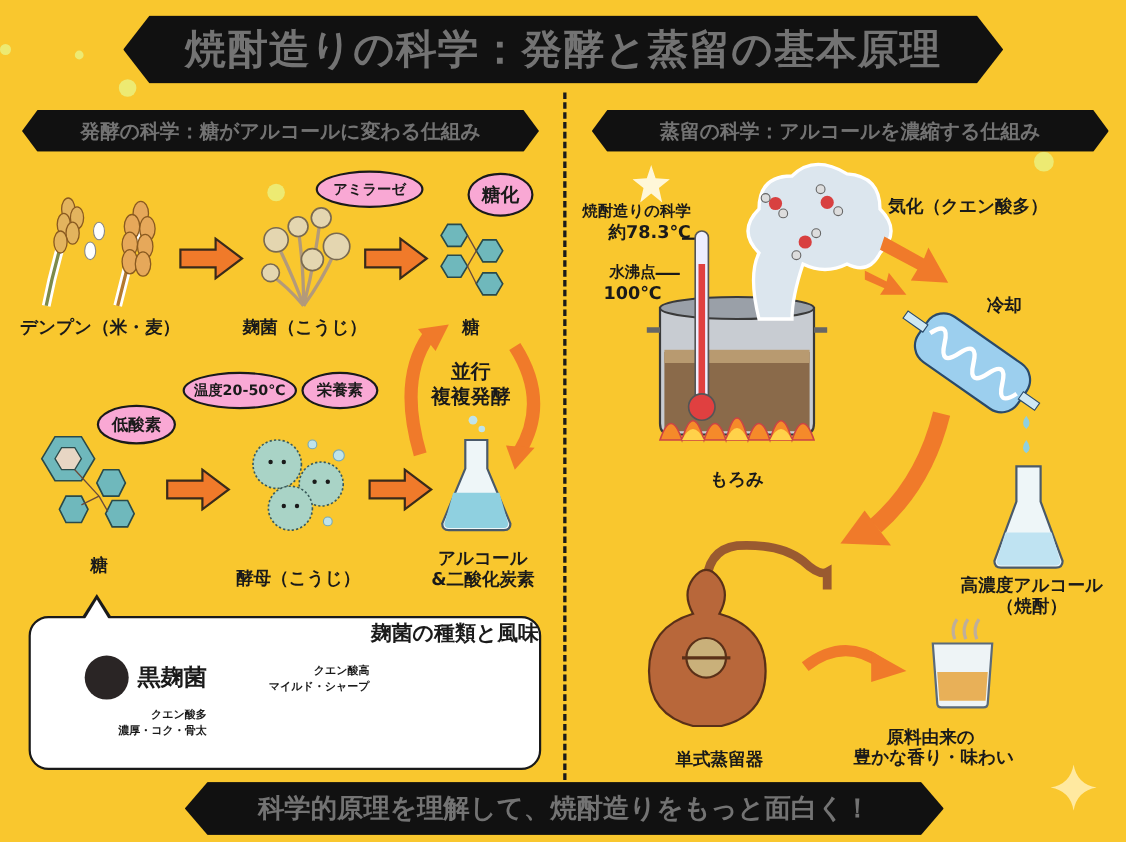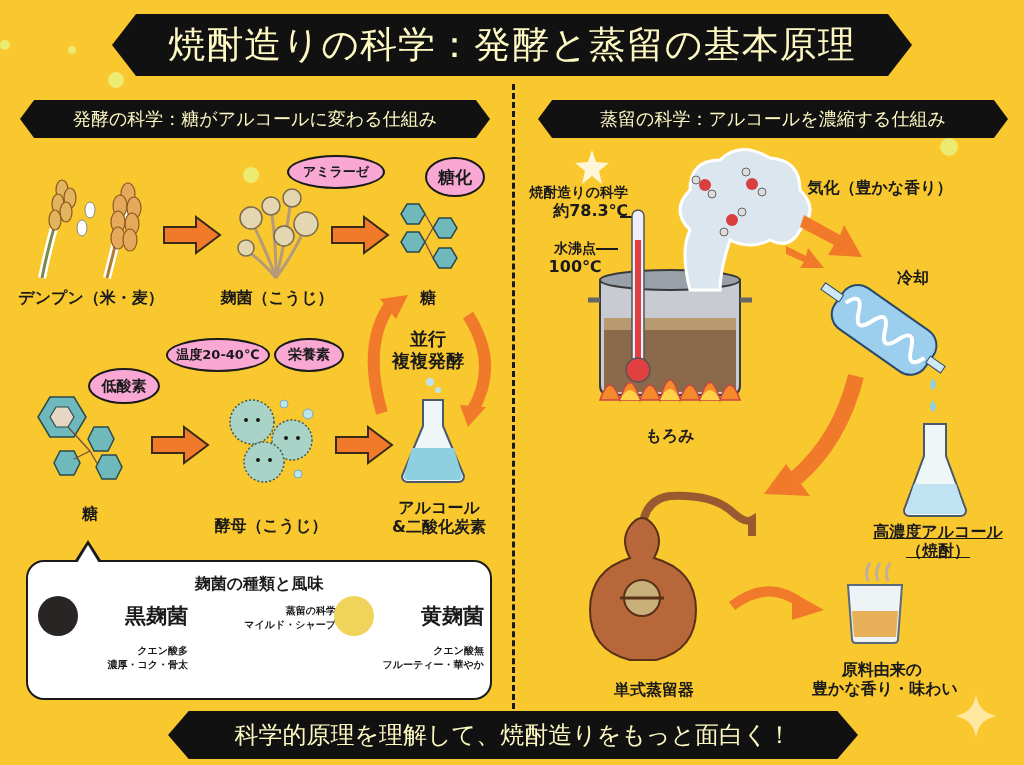--- a/index.html
+++ b/index.html
@@ -6,21 +6,21 @@
   html, body { width: 1024px; height: 765px; overflow: hidden; }
   body {
     background: #F9C72E;
     font-family: "DejaVu Sans", "Liberation Sans", sans-serif;
     position: relative;
     color: #1a1a1a;
   }
   .abs { position: absolute; }
   .dot { position: absolute; border-radius: 50%; background: #E8F58A; opacity: .75; }
   .banner {
-    position: absolute; background: #111; color: #fef9c3; font-weight: normal;
+    position: absolute; background: #111; color: #737373; font-weight: bold;
     display: flex; align-items: center; justify-content: center;
     clip-path: polygon(0 50%, 3% 0, 97% 0, 100% 50%, 97% 100%, 3% 100%);
     white-space: nowrap;
   }
   .banner.main { left: 112px; top: 14px; width: 800px; height: 62px; font-size: 37px; letter-spacing: 1px; }
   .banner.sec { height: 38px; font-size: 18px; }
   .banner.sec.left { left: 20px; top: 100px; width: 470px; }
   .banner.sec.right { left: 538px; top: 100px; width: 470px; }
   .banner.foot { left: 168px; top: 711px; width: 690px; height: 48px; font-size: 24px; }
   .divider {
@@ -40,23 +40,23 @@
   .card-tail {
     position: absolute; left: 74px; top: 540px; width: 0; height: 0;
     border-left: 14px solid transparent; border-right: 14px solid transparent;
     border-bottom: 22px solid #1a1a1a;
   }
   .card-tail-inner {
     position: absolute; left: 77px; top: 545px; width: 0; height: 0;
     border-left: 11px solid transparent; border-right: 11px solid transparent;
     border-bottom: 18px solid #fff;
   }
-  .card-title { position: absolute; left: 0; top: 12px; width: 100%; text-align: center; font-weight: bold; font-size: 16px; }
+  .card-title { position: absolute; left: 0; top: 1px; width: 100%; text-align: right; font-weight: bold; font-size: 19px; }
   .koji-col { position: absolute; top: 34px; width: 150px; text-align: center; }
-  .koji-head { display: flex; align-items: center; justify-content: space-between; gap: 8px; }
+  .koji-head { display: flex; align-items: center; justify-content: flex-end; gap: 8px; }
   .koji-ball { width: 40px; height: 40px; border-radius: 50%; }
   .koji-name { font-weight: bold; font-size: 21px; }
   .koji-desc { font-weight: bold; font-size: 10px; line-height: 1.4; margin-top: 8px; text-align: right; }
 </style>
 </head>
 <body>
 
 <div class="dot" style="left:0;top:40px;width:10px;height:10px;"></div>
 <div class="dot" style="left:68px;top:46px;width:8px;height:8px;"></div>
 <div class="dot" style="left:108px;top:72px;width:16px;height:16px;"></div>
@@ -187,21 +187,21 @@
       <circle cx="76" cy="48" r="2"></circle>
       <circle cx="36" cy="70" r="2"></circle>
       <circle cx="48" cy="70" r="2"></circle>
     </g>
   <g fill="#bfe3ea" stroke="#7ab">
       <circle cx="62" cy="14" r="4"></circle>
       <circle cx="86" cy="24" r="5"></circle>
       <circle cx="76" cy="84" r="4"></circle>
     </g>
 </svg>
-<div class="bubble" style="left:166px;top:338px;width:104px;height:34px;font-size:13px;">温度20-40℃</div>
+<div class="bubble" style="left:166px;top:338px;width:104px;height:34px;font-size:13px;">温度20-50℃</div>
 <div class="bubble" style="left:274px;top:338px;width:70px;height:34px;font-size:14px;">栄養素</div>
 <div class="label" style="left:206px;top:516px;width:130px;">酵母（こうじ）</div>
 
 <svg class="arrow" style="left:334px;top:425px;" width="60" height="40" viewBox="0 0 60 40">
   <path d="M2 12 H34 V2 L58 20 L34 38 V28 H2 Z" fill="#F07A2A" stroke="#3a2a1a" stroke-width="2"></path>
 </svg>
 
 <svg class="abs" style="left:398px;top:376px;" width="70" height="110" viewBox="0 0 70 110">
   <circle cx="32" cy="6" r="4" fill="#bfe3ea"></circle>
     <circle cx="40" cy="14" r="3" fill="#bfe3ea"></circle>
@@ -221,32 +221,22 @@
       <div class="koji-ball" style="background:#2a2525;"></div>
       <div class="koji-name">黒麹菌</div>
     </div>
     <div class="koji-desc">
       <div>クエン酸多</div>
       <div>濃厚・コク・骨太</div>
     </div>
   </div>
   <div class="koji-col" style="left:158px;">
     <div class="koji-desc">
-      <div>蒸留の科学</div>
+      <div>クエン酸高</div>
       <div>マイルド・シャープ</div>
-    </div>
-  </div>
-  <div class="koji-col" style="left:306px;">
-    <div class="koji-head">
-      <div class="koji-ball" style="background:#EFD35A;"></div>
-      <div class="koji-name">黄麹菌</div>
-    </div>
-    <div class="koji-desc">
-      <div>クエン酸無</div>
-      <div>フルーティー・華やか</div>
     </div>
   </div>
 </div>
 <div class="card-tail-inner"></div>
 
 <svg class="abs" style="left:575px;top:150px;" width="34" height="34" viewBox="0 0 34 34">
   <polygon points="17,0 21,12 34,13 24,21 27,34 17,26 7,34 10,21 0,13 13,12" fill="#FFF7D8"></polygon>
 </svg>
 
 <div class="label" style="left:518px;top:184px;width:110px;font-size:14px;text-align:right;">
@@ -292,21 +282,21 @@
       <circle cx="86" cy="32" r="4" fill="#ddd" stroke="#666"></circle>
       <circle cx="102" cy="52" r="4" fill="#ddd" stroke="#666"></circle>
     </g>
   <g>
       <circle cx="72" cy="80" r="6" fill="#d84040"></circle>
       <circle cx="64" cy="92" r="4" fill="#ddd" stroke="#666"></circle>
       <circle cx="82" cy="72" r="4" fill="#ddd" stroke="#666"></circle>
     </g>
 </svg>
 
-<div class="label" style="left:800px;top:178px;width:160px;">気化（豊かな香り）</div>
+<div class="label" style="left:800px;top:178px;width:160px;">気化（クエン酸多）</div>
 
 <svg class="arrow" style="left:800px;top:205px;" width="70" height="60" viewBox="0 0 70 60">
   <path d="M4 10 L40 30 L44 20 L62 52 L28 50 L34 40 L0 22 Z" fill="#F07A2A"></path>
 </svg>
 <svg class="arrow" style="left:786px;top:238px;" width="40" height="34" viewBox="0 0 40 34">
   <path d="M0 8 L20 18 L22 10 L38 30 L14 30 L18 24 L0 16 Z" fill="#F07A2A"></path>
 </svg>
 <div class="label" style="left:888px;top:268px;width:50px;">冷却</div>
 
 <svg class="abs" style="left:810px;top:262px;" width="140" height="130" viewBox="0 0 140 130">
@@ -320,21 +310,21 @@
 
 <svg class="abs" style="left:925px;top:378px;" width="16" height="40" viewBox="0 0 16 40">
   <path d="M8 0 Q14 8 8 12 Q2 8 8 0 Z" fill="#8FD0E0"></path>
   <path d="M8 22 Q14 30 8 34 Q2 30 8 22 Z" fill="#8FD0E0"></path>
 </svg>
 
 <svg class="abs" style="left:900px;top:420px;" width="70" height="100" viewBox="0 0 70 100">
   <path d="M24 4 H46 V36 L66 90 Q66 96 60 96 H10 Q4 96 4 90 L24 36 Z" fill="#eef6f8" stroke="#4a5a6a" stroke-width="2"></path>
   <path d="M14 64 H56 L64 90 Q64 94 60 94 H10 Q6 94 6 90 Z" fill="#BFE3F2"></path>
 </svg>
-<div class="label" style="left:858px;top:522px;width:160px;text-decoration:underline;">
+<div class="label" style="left:858px;top:522px;width:160px;">
   <div>高濃度アルコール</div>
   <div>（焼酎）</div>
 </div>
 
 <svg class="arrow" style="left:760px;top:370px;" width="110" height="140" viewBox="0 0 110 140">
   <path d="M96 6 Q80 70 36 108" stroke="#F07A2A" stroke-width="16" fill="none"></path>
   <polygon points="4,124 50,126 26,94" fill="#F07A2A"></polygon>
 </svg>
 
 <svg class="abs" style="left:580px;top:480px;" width="190" height="190" viewBox="0 0 190 190">
@@ -348,21 +338,21 @@
 <svg class="arrow" style="left:728px;top:578px;" width="100" height="50" viewBox="0 0 100 50">
   <path d="M4 28 Q40 0 74 26" stroke="#F07A2A" stroke-width="10" fill="none"></path>
   <polygon points="64,14 96,32 64,42" fill="#F07A2A"></polygon>
 </svg>
 
 <svg class="abs" style="left:840px;top:555px;" width="70" height="90" viewBox="0 0 70 90">
   <path d="M28 26 Q24 16 30 8 M38 26 Q34 16 40 8 M48 26 Q44 16 50 8" stroke="#bfae9a" stroke-width="3" fill="none"></path>
   <path d="M8 30 H62 L58 84 Q58 88 54 88 H16 Q12 88 12 84 Z" fill="#EEF4F6" stroke="#5a6a7a" stroke-width="2"></path>
   <path d="M12 56 H58 L56 82 H14 Z" fill="#E8B058"></path>
 </svg>
-<div class="label" style="left:812px;top:660px;width:140px;">
+<div class="label" style="left:776px;top:660px;width:140px;">
   <div>原料由来の</div>
   <div>豊かな香り・味わい</div>
 </div>
 
 <svg class="abs" style="left:955px;top:695px;" width="42" height="42" viewBox="0 0 42 42">
   <path d="M21 0 Q24 18 42 21 Q24 24 21 42 Q18 24 0 21 Q18 18 21 0 Z" fill="#FFE9A0"></path>
 </svg>
 
 <div class="banner foot">科学的原理を理解して、焼酎造りをもっと面白く！</div>
 

